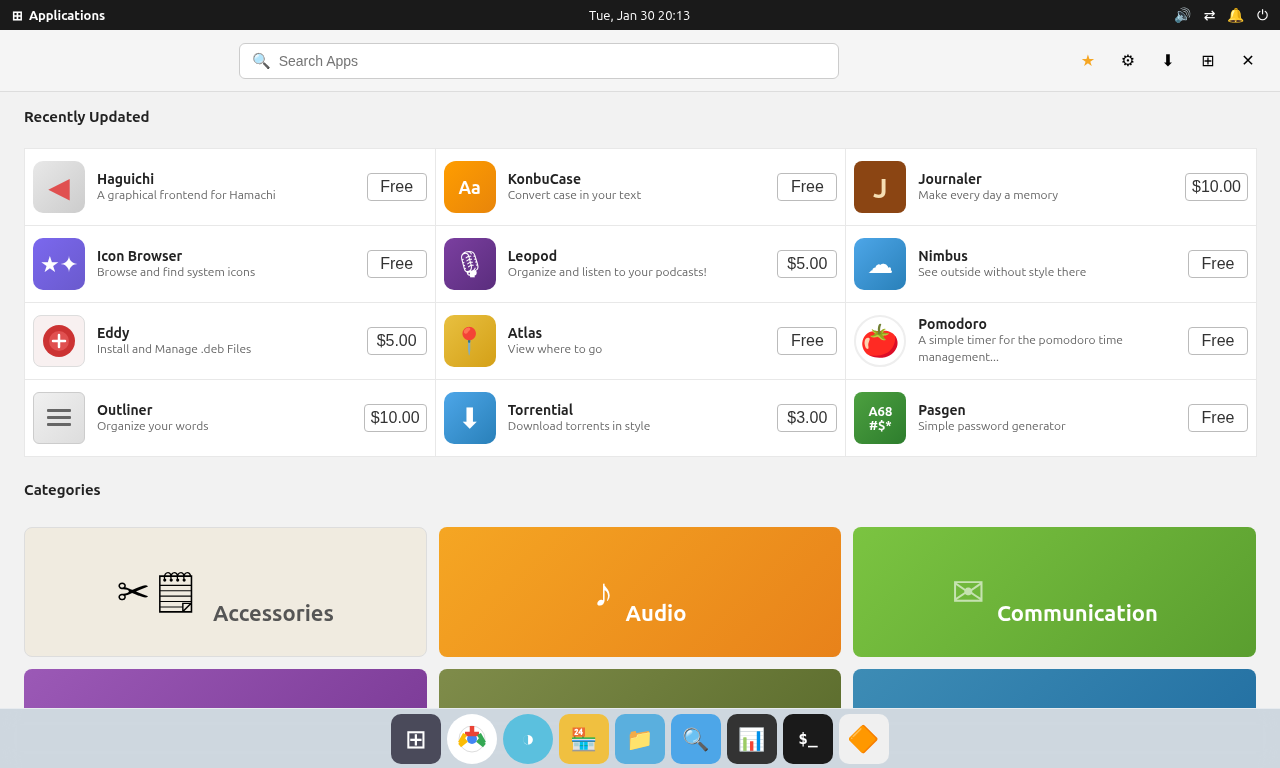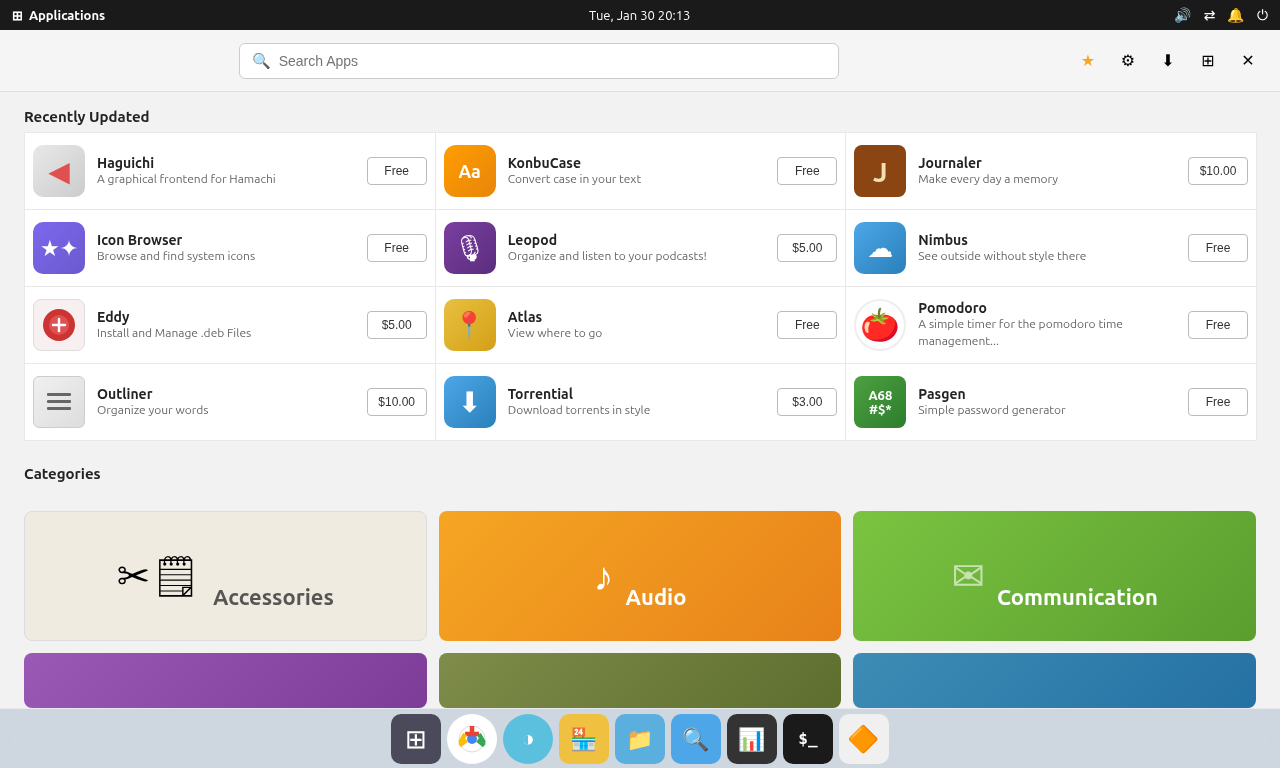--- a/index.html
+++ b/index.html
@@ -102,21 +102,21 @@
       flex: 1;
       overflow-y: auto;
       padding: 16px 24px;
       background: #f2f2f2;
     }
 
     .section-title {
       font-size: 15px;
       font-weight: 700;
       color: #222;
-      margin-bottom: 8px;
+      margin-bottom: 24px;
     }
 
     
     .apps-grid {
       display: grid;
       grid-template-columns: repeat(3, 1fr);
       gap: 0;
       margin-bottom: 24px;
     }
 
@@ -157,21 +157,21 @@
       line-height: 1.4;
     }
 
     .app-price-btn {
       flex-shrink: 0;
       min-width: 60px;
       height: 28px;
       border: 1px solid #bbb;
       border-radius: 4px;
       background: white;
-      font-size: 12px;
+      font-size: 16px;
       cursor: pointer;
       text-align: center;
       padding: 4px 6px;
       color: #333;
     }
 
     
     .categories-title {
       font-size: 15px;
       font-weight: 700;

